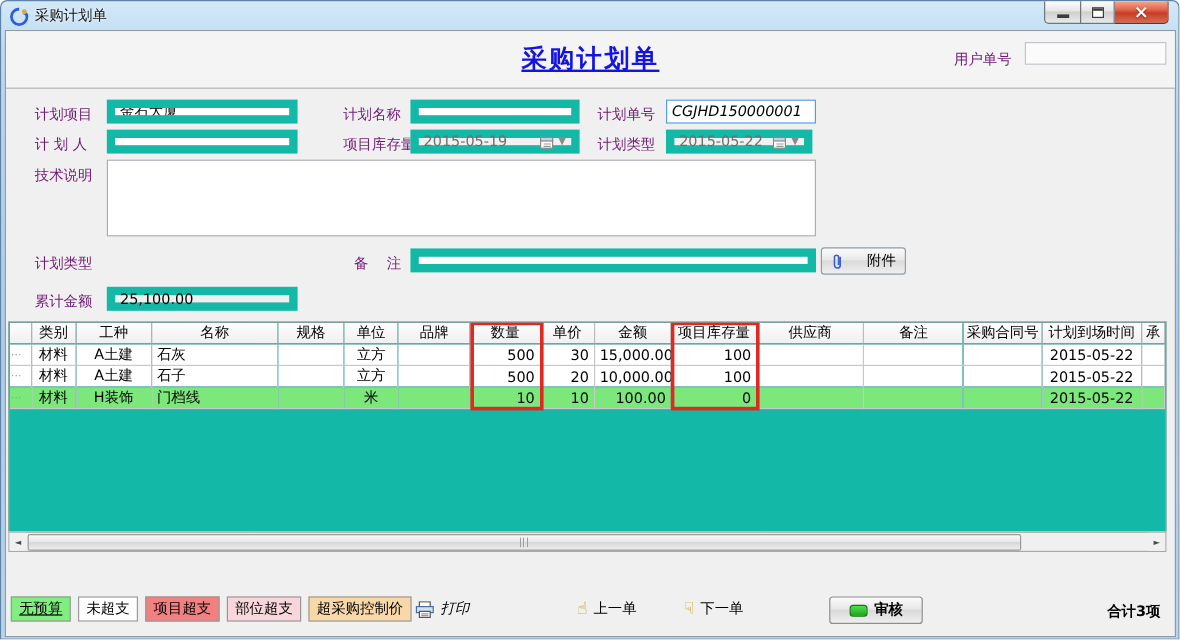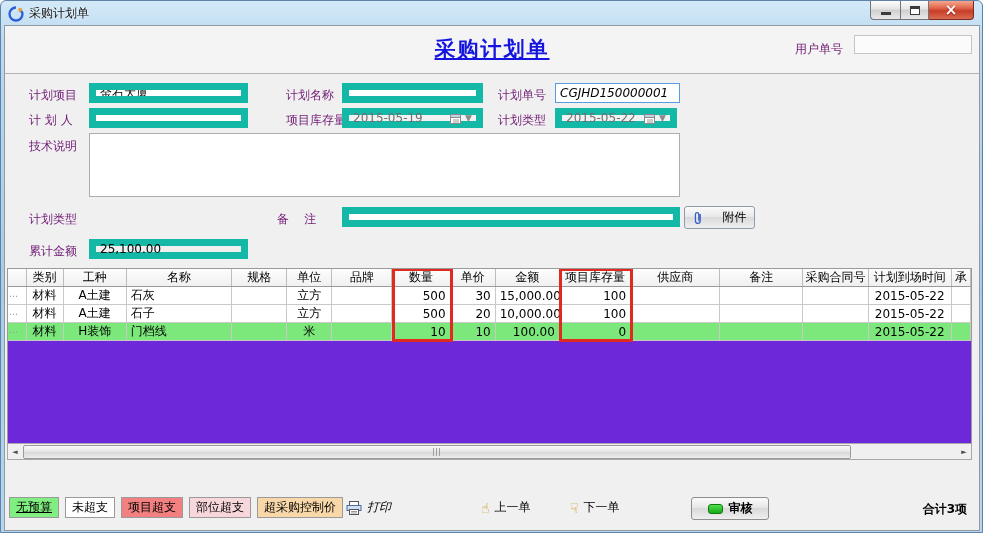--- a/index.html
+++ b/index.html
@@ -49,21 +49,21 @@
   .rofld { background:#EFEFEF; color:#000; display:flex; align-items:center; }
   textarea.fld { position:absolute; border:1px solid #ABADB3; background:#fff; resize:none; font-family:inherit; font-size:12px; }
   .combo { display:flex; align-items:center; justify-content:flex-end; }
   .combo-arrow { font-size:8px; color:#111; }
   .attach-btn { position:absolute; left:679px; top:180px; width:71px; height:23px;
     border:1px solid #8E9CAC; border-radius:3px; display:flex; align-items:center; justify-content:center; gap:20px;
     background:linear-gradient(180deg,#FBFBFB,#E9E9E9 45%,#DADADA 50%,#EFEFEF); cursor:pointer; }
 
   
   .grid-wrap { position:absolute; left:2px; top:242px; width:965px; height:175px;
-    background:#6d28d9; border:1px solid #9A9A9A; border-bottom:none; overflow:hidden; }
+    background:#14b8a6; border:1px solid #9A9A9A; border-bottom:none; overflow:hidden; }
   table.grid { border-collapse:collapse; table-layout:fixed; width:963px; }
   .grid th { height:17px; font-weight:normal; font-size:12px; text-align:center;
     background:linear-gradient(180deg,#FDFDFD,#F0F0F0); border-right:1px solid #BDBDBD; border-bottom:1px solid #999; padding:0 2px;
     overflow:hidden; white-space:nowrap; }
   .grid td { height:16px; font-size:12px; border-right:1px solid #C9C9C9; border-bottom:1px solid #C9C9C9; padding:0 4px;
     overflow:hidden; white-space:nowrap; background:#fff; }
   .grid tr.hl td { background:#7CE87C; }
   .grid td.c { text-align:center; } .grid td.r { text-align:right; } .grid td.l { text-align:left; }
   .grid td.ind { padding:0 1px; color:#999; font-size:9px; border-right:1px solid #C9C9C9; }
   .redbox { position:absolute; border:3px solid #E02920; pointer-events:none; }
@@ -166,21 +166,21 @@
     </div>
 
     <span class="flabel" style="left:24px;top:112px;">技术说明</span>
     <textarea class="fld" style="left: 84px; top: 107px; width: 591px; height: 64px;"></textarea>
 
     <span class="flabel" style="left:24px;top:185px;">计划类型</span>
     <div class="fld combo" style="left:84px;top:181px;width:159px;">
       <span></span>
       <span class="combo-arrow">▼</span>
     </div>
-    <span class="flabel" style="left:272px;top:185px;">备    注</span>
+    <span class="flabel" style="left:290px;top:185px;">备    注</span>
     <input class="fld" style="left: 337px; top: 181px; width: 338px;" value="">
     <div class="attach-btn">
       <svg width="10" height="14" viewBox="0 0 10 14">
         <path d="M7.2 3v7a2.4 2.4 0 0 1-4.8 0V3.4a1.7 1.7 0 0 1 3.4 0V9.8" fill="none" stroke="#3A5FCD" stroke-width="1.3"></path>
       </svg>
       <span>附件</span>
     </div>
 
     <span class="flabel" style="left:24px;top:217px;">累计金额</span>
     <div class="rofld" style="left:84px;top:213px;width:159px;">

